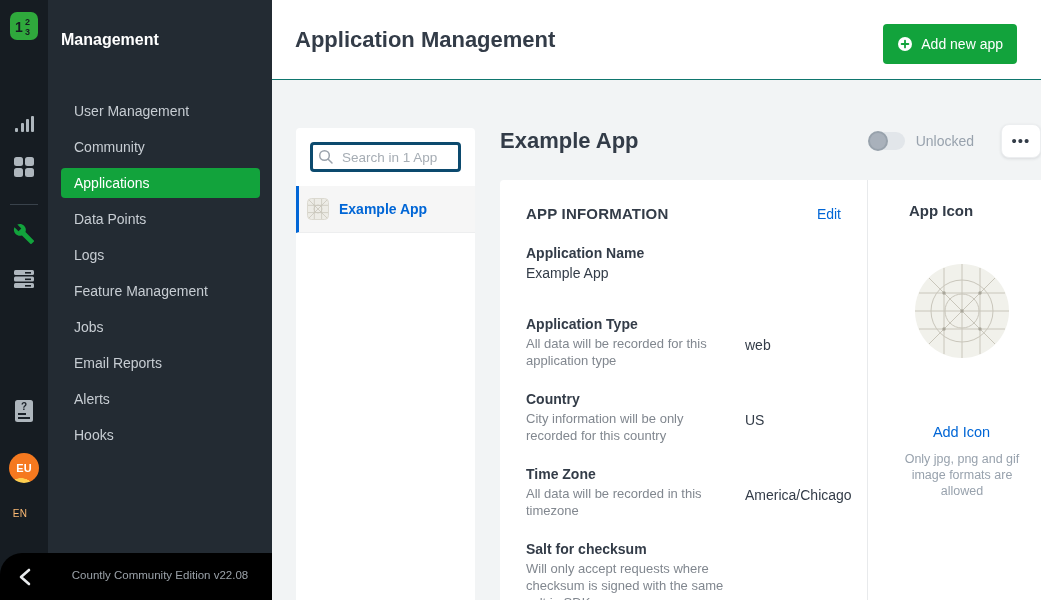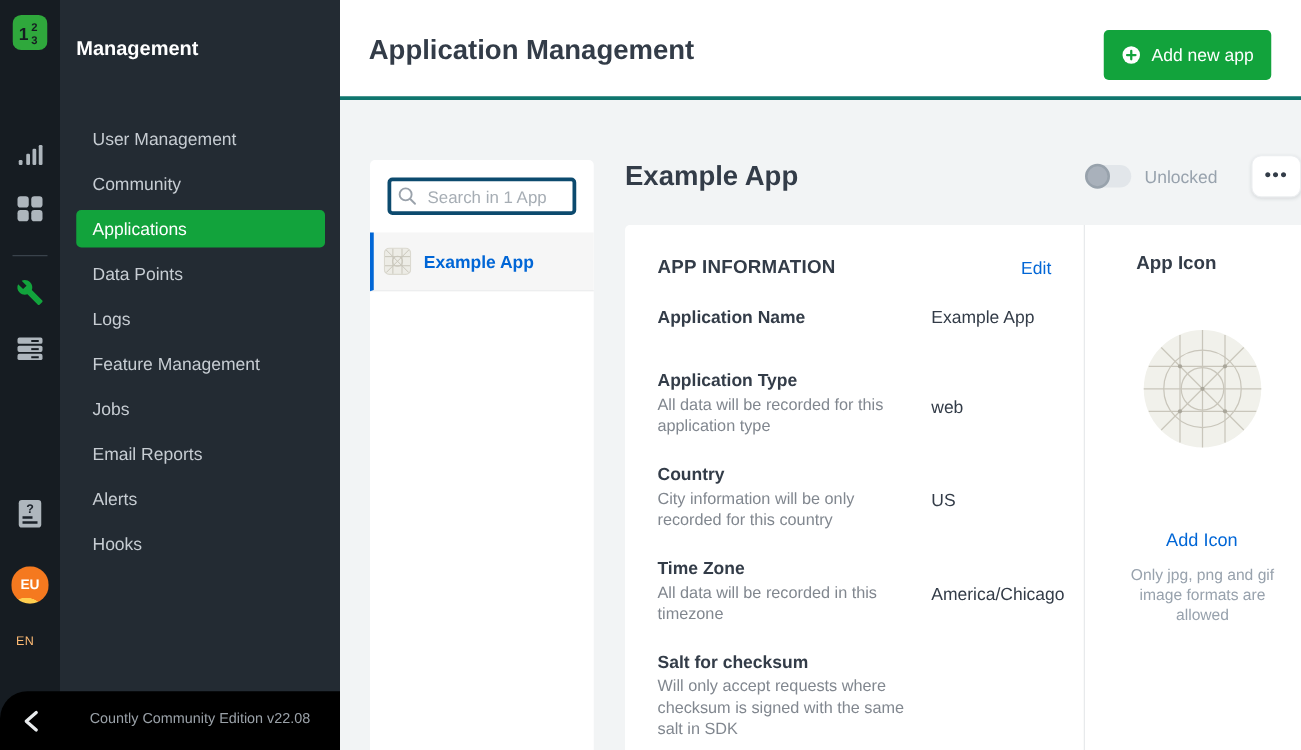--- a/index.html
+++ b/index.html
@@ -24,21 +24,21 @@
     color:#C7CDD3; font-size:14px; cursor:pointer; white-space:nowrap; }
   .nav-item.active { background:#12A33C; color:#FFFFFF; }
 
   
   #sidefooter { position:absolute; left:0; bottom:0; width:272px; height:47px; background:#000000;
     border-top-left-radius:22px; z-index:6; }
   .collapse-btn { position:absolute; left:14px; top:13px; width:22px; height:22px; display:flex; align-items:center; justify-content:center; cursor:pointer; }
   .version-text { position:absolute; left:48px; top:16px; width:224px; text-align:center; color:#9AA1A8; font-size:11.5px; }
 
   
-  #header { position:absolute; left:272px; top:0; right:0; height:80px; background:#FFFFFF; border-bottom:3px solid #0f766e; z-index:1; }
+  #header { position:absolute; left:272px; top:0; right:0; height:80px; background:#FFFFFF; border-bottom:1px solid #0f766e; z-index:1; }
   .page-title { position:absolute; left:23px; top:27px; font-size:22px; font-weight:700; color:#333C48; }
   .add-app-btn { position:absolute; right:24px; top:24px; height:40px; padding:0 14px; background:#12A33C; border:none;
     border-radius:4px; color:#fff; font-size:14px; font-weight:500; font-family:inherit; display:flex; align-items:center; gap:8px; cursor:pointer; }
 
   
   #content { position:absolute; left:272px; top:81px; right:0; bottom:0; background:#F2F4F5; }
 
   
   .app-list { position:absolute; left:24px; top:47px; width:179px; bottom:0; background:#FFFFFF; border-radius:4px 4px 0 0; }
   .search-wrap { position:relative; margin:14px; height:30px; }
@@ -63,21 +63,21 @@
     font-family:inherit; cursor:pointer; line-height:30px; }
 
   
   .detail-card { position:absolute; left:228px; top:99px; width:556px; bottom:-8px; background:#fff;
     border-radius:4px 0 0 0; display:flex; }
   .info-col { width:368px; padding:25px 26px; border-right:1px solid #E8EAEC; }
   .info-head { display:flex; align-items:center; margin-bottom:21px; }
   .info-heading { font-size:15px; font-weight:700; letter-spacing:.2px; color:#333C48; flex:1; }
   .edit-link { color:#0166D6; font-size:14px; font-weight:500; cursor:pointer; }
   .info-row { display:flex; margin-bottom:20px; }
-  .info-row.no-desc { margin-bottom:31px; }
+  .info-row.no-desc { margin-bottom:31px;flex-direction:column; }
   .info-row .left { width:219px; flex:none; padding-right:18px; }
   .row-label { font-size:14px; font-weight:600; color:#333C48; line-height:20px; }
   .row-desc { font-size:13px; color:#81878F; line-height:17px; margin-top:1px; max-width:200px; }
   .row-value { font-size:14px; color:#333C48; line-height:20px; padding-top:21px; }
   .info-row.no-desc .row-value { padding-top:0; }
 
   
   .icon-col { flex:1; padding:22px 0 0 0; }
   .icon-col-title { font-size:15px; font-weight:700; color:#333C48; padding-left:41px; }
   .icon-circle-wrap { margin-top:44px; text-align:center; width:187px; }

